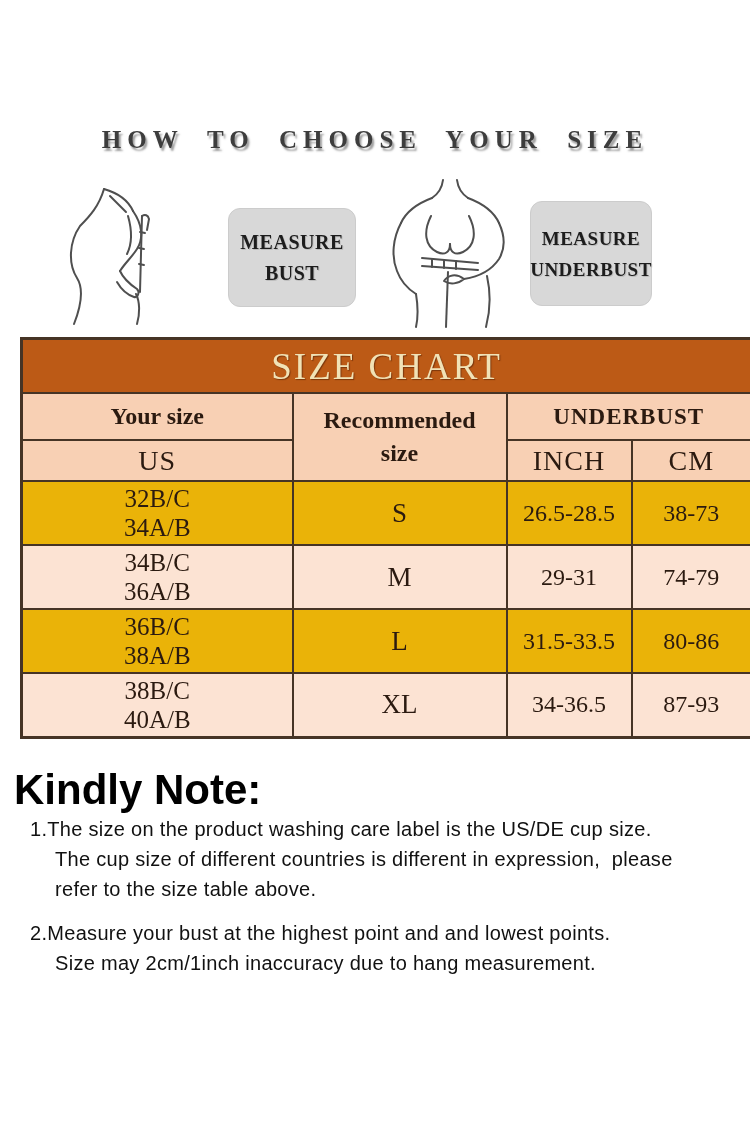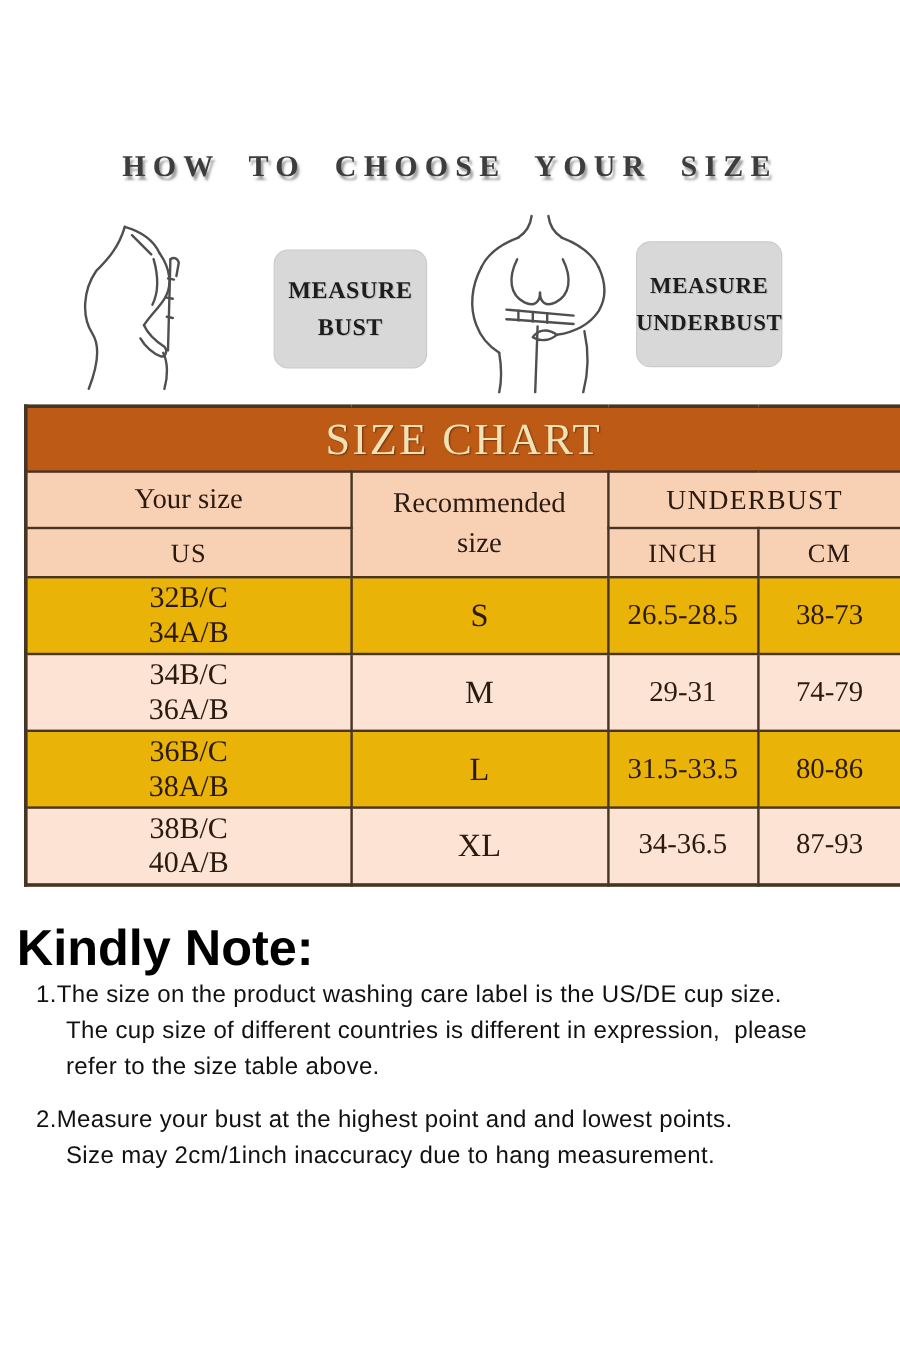--- a/index.html
+++ b/index.html
@@ -36,25 +36,25 @@
   .size-table td{
     border:2px solid #463425;text-align:center;vertical-align:middle;padding:0;
   }
   .size-table{border:3px solid #463425;}
   .band{
     background:#bc5a16;height:52px;
     color:#f1e2b6;font-size:37px;letter-spacing:2px;font-weight:normal;
     text-shadow:1px 1px 1px rgba(60,20,0,.5);
   }
   .hdr{background:#f8d0b4;}
-  .r-your{height:47px;font-size:24px;}
+  .r-your{height:47px;font-size:24px;font-weight:bold;}
   .r-us{height:41px;font-size:22px;}
   .c-reco{font-size:24px;line-height:33px;}
   .c-underbust{font-size:23px;letter-spacing:1px;}
-  .c-inchcm{font-size:22px;letter-spacing:1px;}
+  .c-inchcm{font-size:28px;letter-spacing:1px;}
   .row-dark{background:#eab308;}
   .row-light{background:#fce3d3;}
   .data-row{height:64px;}
   .c-us{font-size:25px;line-height:29px;}
   .c-size{font-size:27px;}
   .c-range{font-size:24px;}
 
   
   .note-heading{
     position:absolute;left:14px;top:750px;

